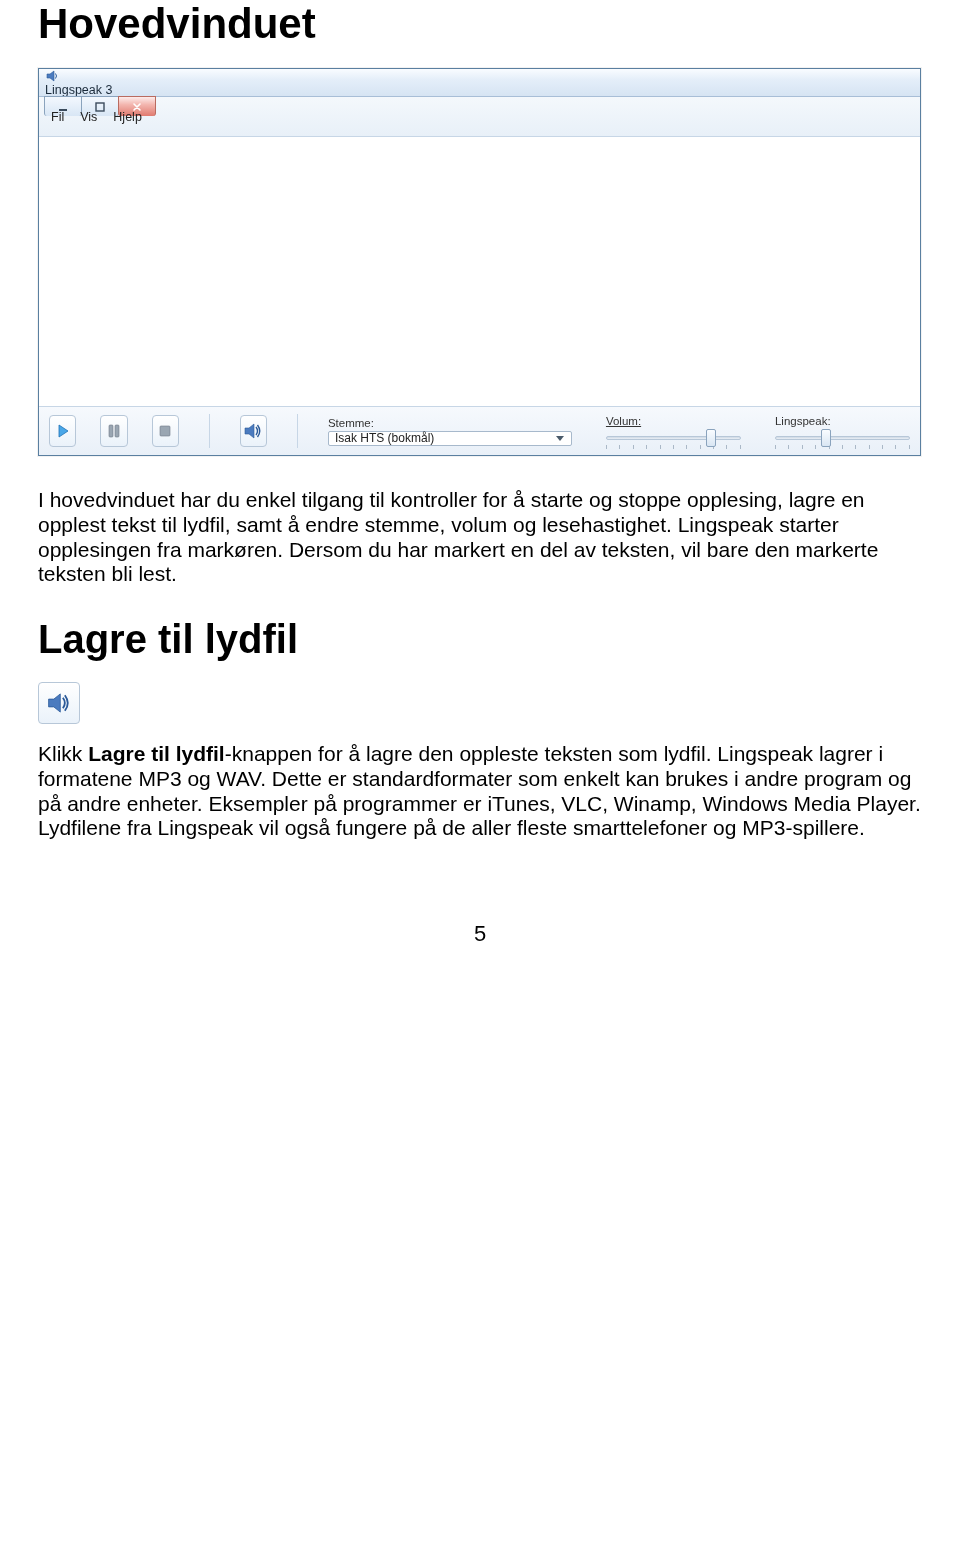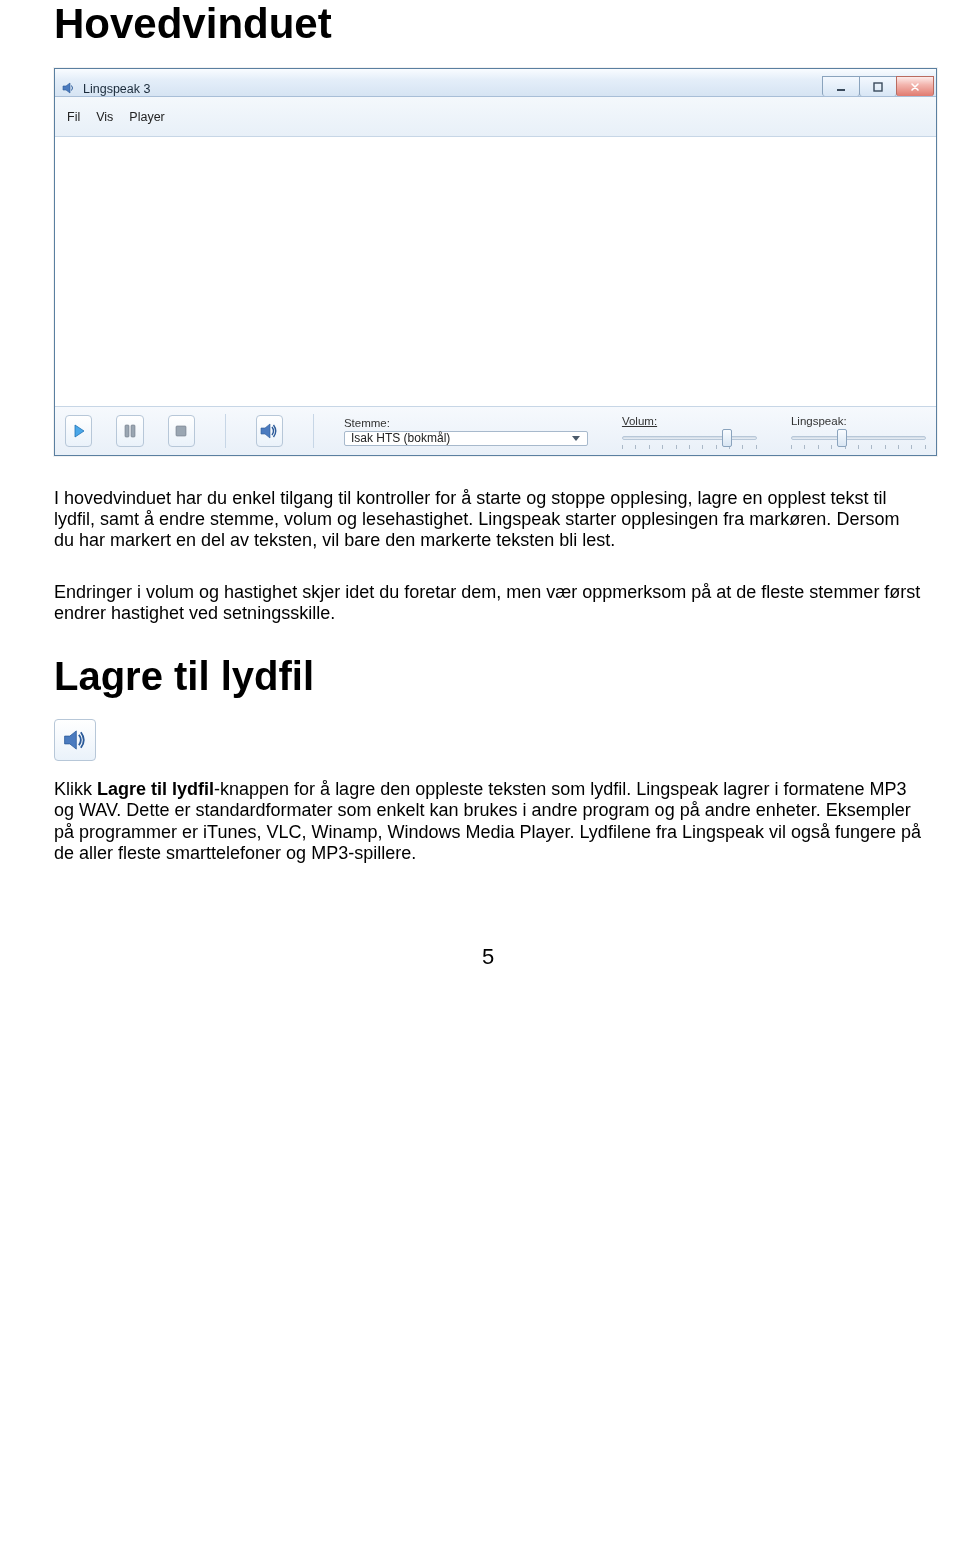--- a/index.html
+++ b/index.html
@@ -5,34 +5,34 @@
   * { box-sizing: border-box; }
   body {
     margin: 0;
     padding: 0;
     font-family: Arial, Helvetica, sans-serif;
     background: #fff;
     color: #000;
     width: 960px;
   }
   .page {
-    padding: 0 38px 40px 54px;
+    padding: 0 38px 40px 38px;
   }
   h1.doc-heading {
     font-size: 42px;
     font-weight: bold;
     margin: 0 0 20px 0;
   }
   h2.doc-subheading {
     font-size: 40px;
     font-weight: bold;
     margin: 30px 0 20px 0;
   }
   p.body-text {
-    font-size: 18px;
+    font-size: 21px;
     line-height: 1.18;
     margin: 0 0 30px 0;
   }
   .page-number {
     text-align: center;
     font-size: 22px;
     margin-top: 80px;
   }
 
   
@@ -41,22 +41,23 @@
     border: 1px solid #5a7fa0;
     background: #fff;
     margin-bottom: 32px;
     box-shadow: 0 0 0 1px rgba(0,0,0,0.05);
   }
   .titlebar {
     height: 28px;
     background: linear-gradient(#f9fcff, #e4eef9 40%, #d6e4f3);
     border-bottom: 1px solid #a8bed7;
     display: flex;
-    align-items: flex-end;
+    align-items: flex-start;
     padding: 0 2px 0 6px;
+    flex-direction: column;
   }
   .app-icon {
     width: 16px; height: 16px;
     margin-right: 6px;
     display: flex; align-items: center; justify-content: center;
   }
   .app-icon svg { display: block; }
   .title-text {
     font-size: 12.5px;
     color: #1a2a3a;
@@ -231,21 +232,21 @@
           <svg width="10" height="10" viewBox="0 0 10 10">
               <path d="M2 2 L8 8 M8 2 L2 8" stroke="#fff" stroke-width="1.6" stroke-linecap="round"></path>
             </svg>
         </div>
       </div>
     </div>
 
     <div class="menubar">
       <span class="menu-item">Fil</span>
       <span class="menu-item">Vis</span>
-      <span class="menu-item">Player</span>
+      <span class="menu-item">Hjelp</span>
     </div>
 
     <div class="content-area"></div>
 
     <div class="bottom-toolbar">
       <div class="tb-btn">
         <svg width="18" height="18" viewBox="0 0 18 18">
             <polygon points="5,3 14,9 5,15" fill="#4aa7e8" stroke="#1f72b5" stroke-width="0.8"></polygon>
           </svg>
       </div>
@@ -323,21 +324,20 @@
               <span></span>
               <span></span>
             </div>
           <div class="slider-thumb" style="left: calc(38% - 5px);"></div>
         </div>
       </div>
     </div>
   </div>
 
   <p class="body-text">I hovedvinduet har du enkel tilgang til kontroller for å starte og stoppe opplesing, lagre en opplest tekst til lydfil, samt å endre stemme, volum og lesehastighet. Lingspeak starter opplesingen fra markøren. Dersom du har markert en del av teksten, vil bare den markerte teksten bli lest.</p>
-  <p class="body-text">Endringer i volum og hastighet skjer idet du foretar dem, men vær oppmerksom på at de fleste stemmer først endrer hastighet ved setningsskille.</p>
 
   <h2 class="doc-subheading">Lagre til lydfil</h2>
 
   <div class="inline-icon-block">
     <svg width="26" height="26" viewBox="0 0 20 20">
       <polygon points="2,7 6,7 11,3 11,17 6,13 2,13" fill="#4b7bbf" stroke="#2b5a99" stroke-width="0.6"></polygon>
       <path d="M13 6 Q16 10 13 14" fill="none" stroke="#2b5a99" stroke-width="1.4"></path>
       <path d="M14.5 4 Q19 10 14.5 16" fill="none" stroke="#2b5a99" stroke-width="1.4"></path>
     </svg>
   </div>

